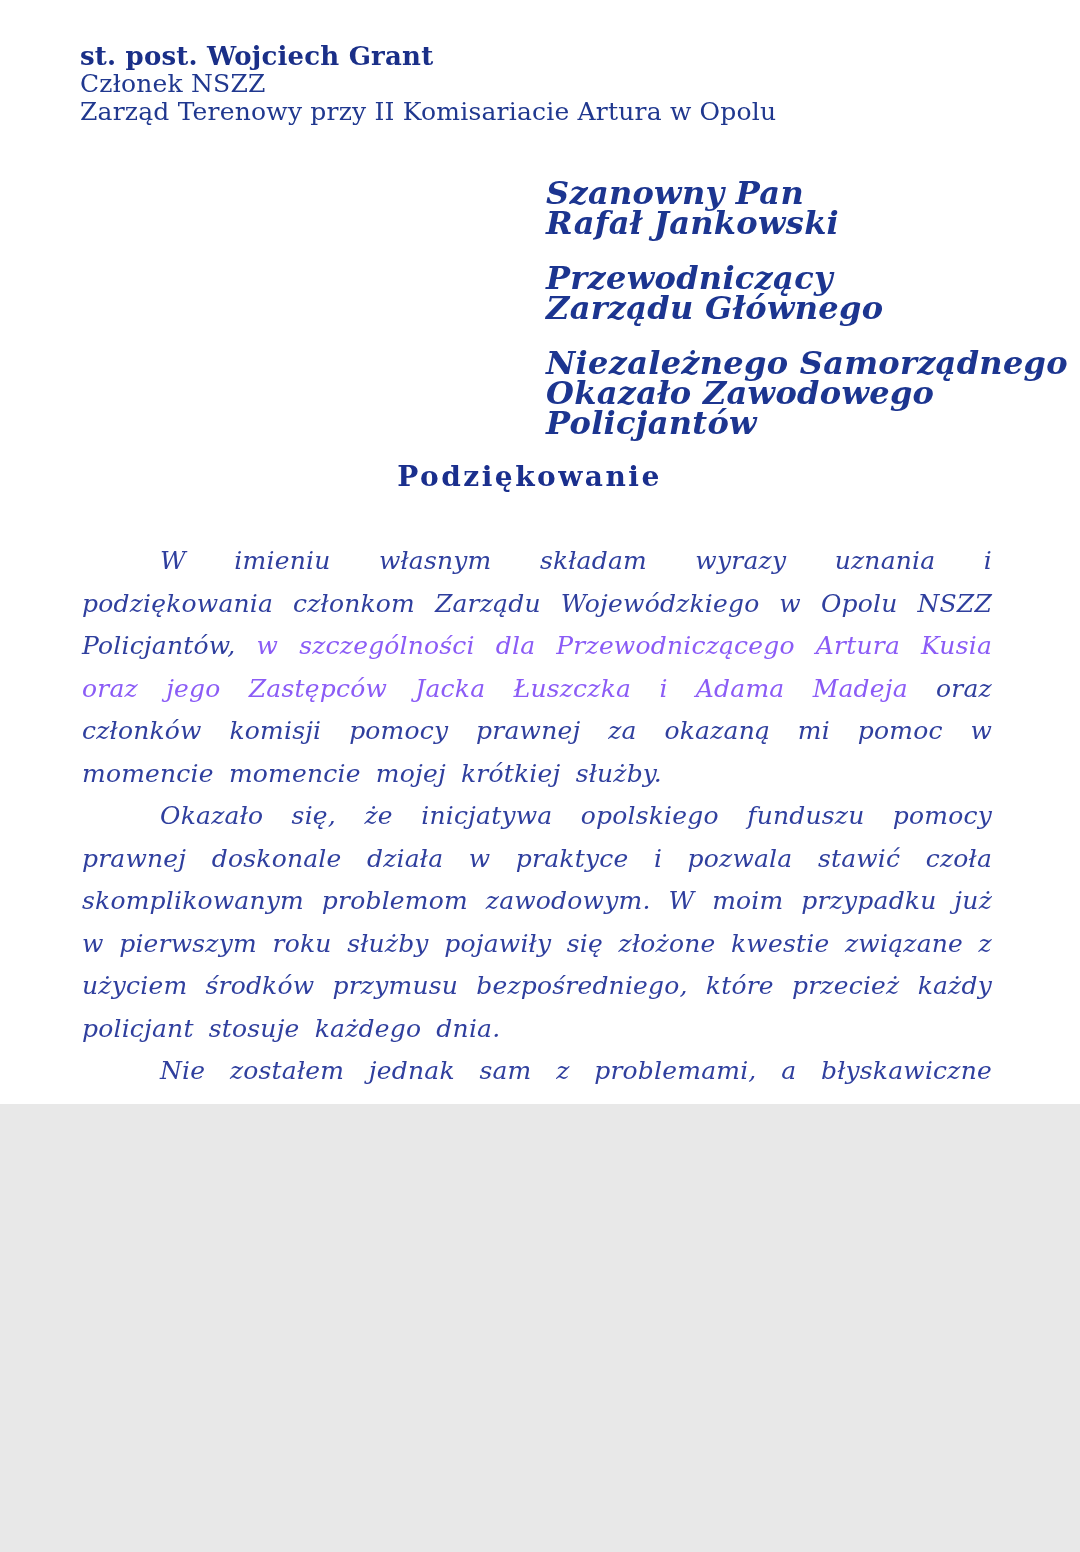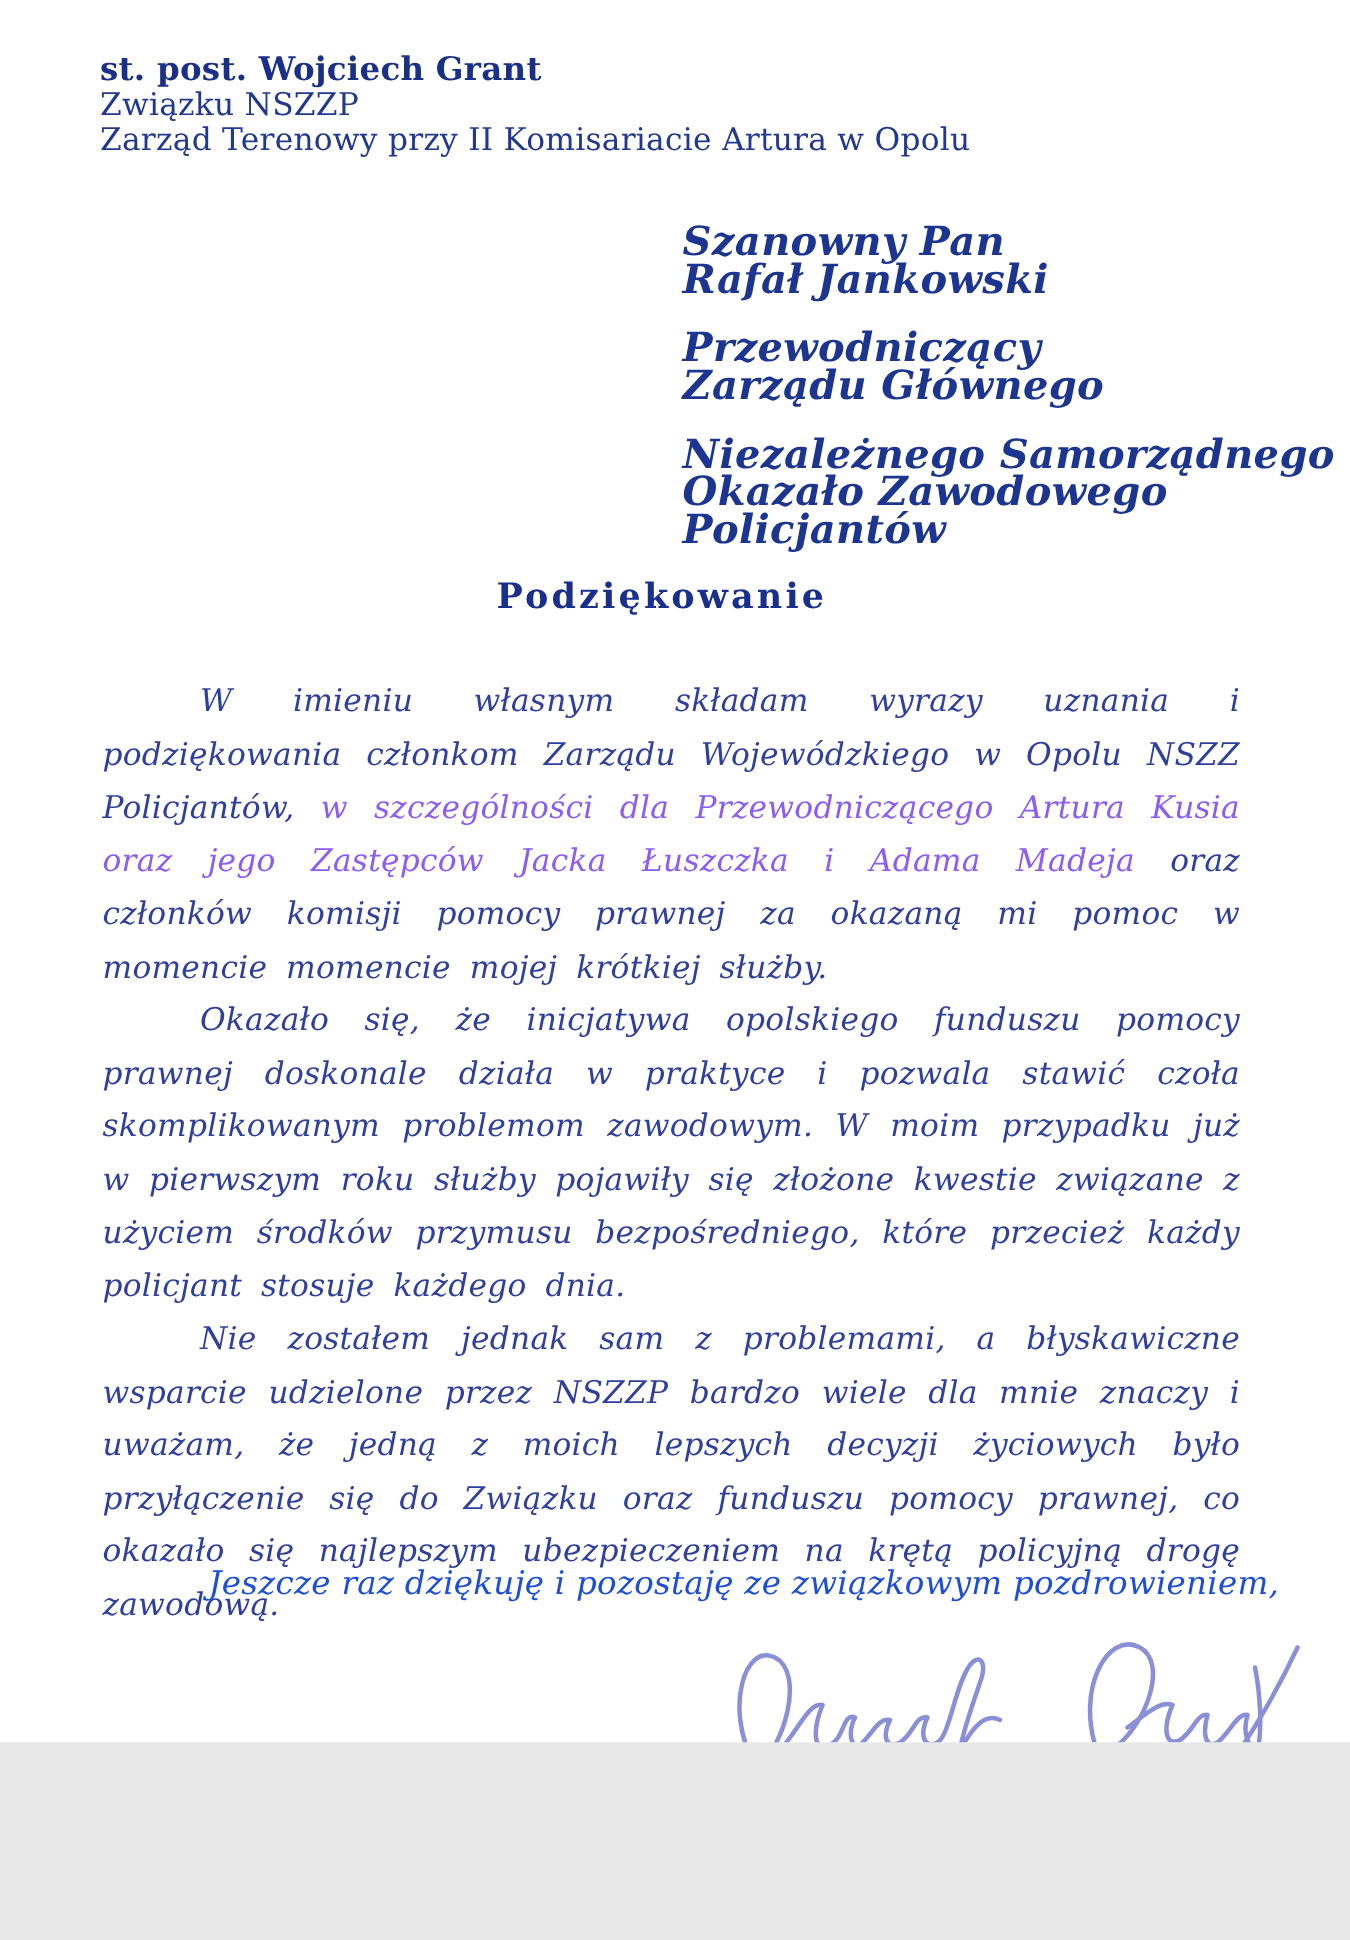--- a/index.html
+++ b/index.html
@@ -3,21 +3,21 @@
 <meta charset="utf-8">
 <style>
   html, body {
     margin: 0;
     padding: 0;
     background: #e8e8e8;
   }
   .page {
     position: relative;
     width: 1080px;
-    height: 1394px;
+    height: 1104px;
     margin: 0 auto;
     background: #ffffff;
     font-family: "DejaVu Serif", serif;
     overflow: hidden;
     color: #1c3590;
   }
 
   
   .sender {
     position: absolute;
@@ -126,21 +126,21 @@
     letter-spacing: 0.5px;
   }
 </style>
 </head>
 <body>
 
 <div class="page">
 
   <div class="sender">
     <div class="sender-name">st. post. Wojciech Grant</div>
-    <div>Związku NSZZP</div>
+    <div>Członek NSZZ</div>
     <div>Zarząd Terenowy przy II Komisariacie Artura w Opolu</div>
   </div>
 
   <div class="recipient">
     <div class="recipient-group">
       <div>Szanowny Pan</div>
       <div>Rafał Jankowski</div>
     </div>
     <div class="recipient-group">
       <div>Przewodniczący</div>

